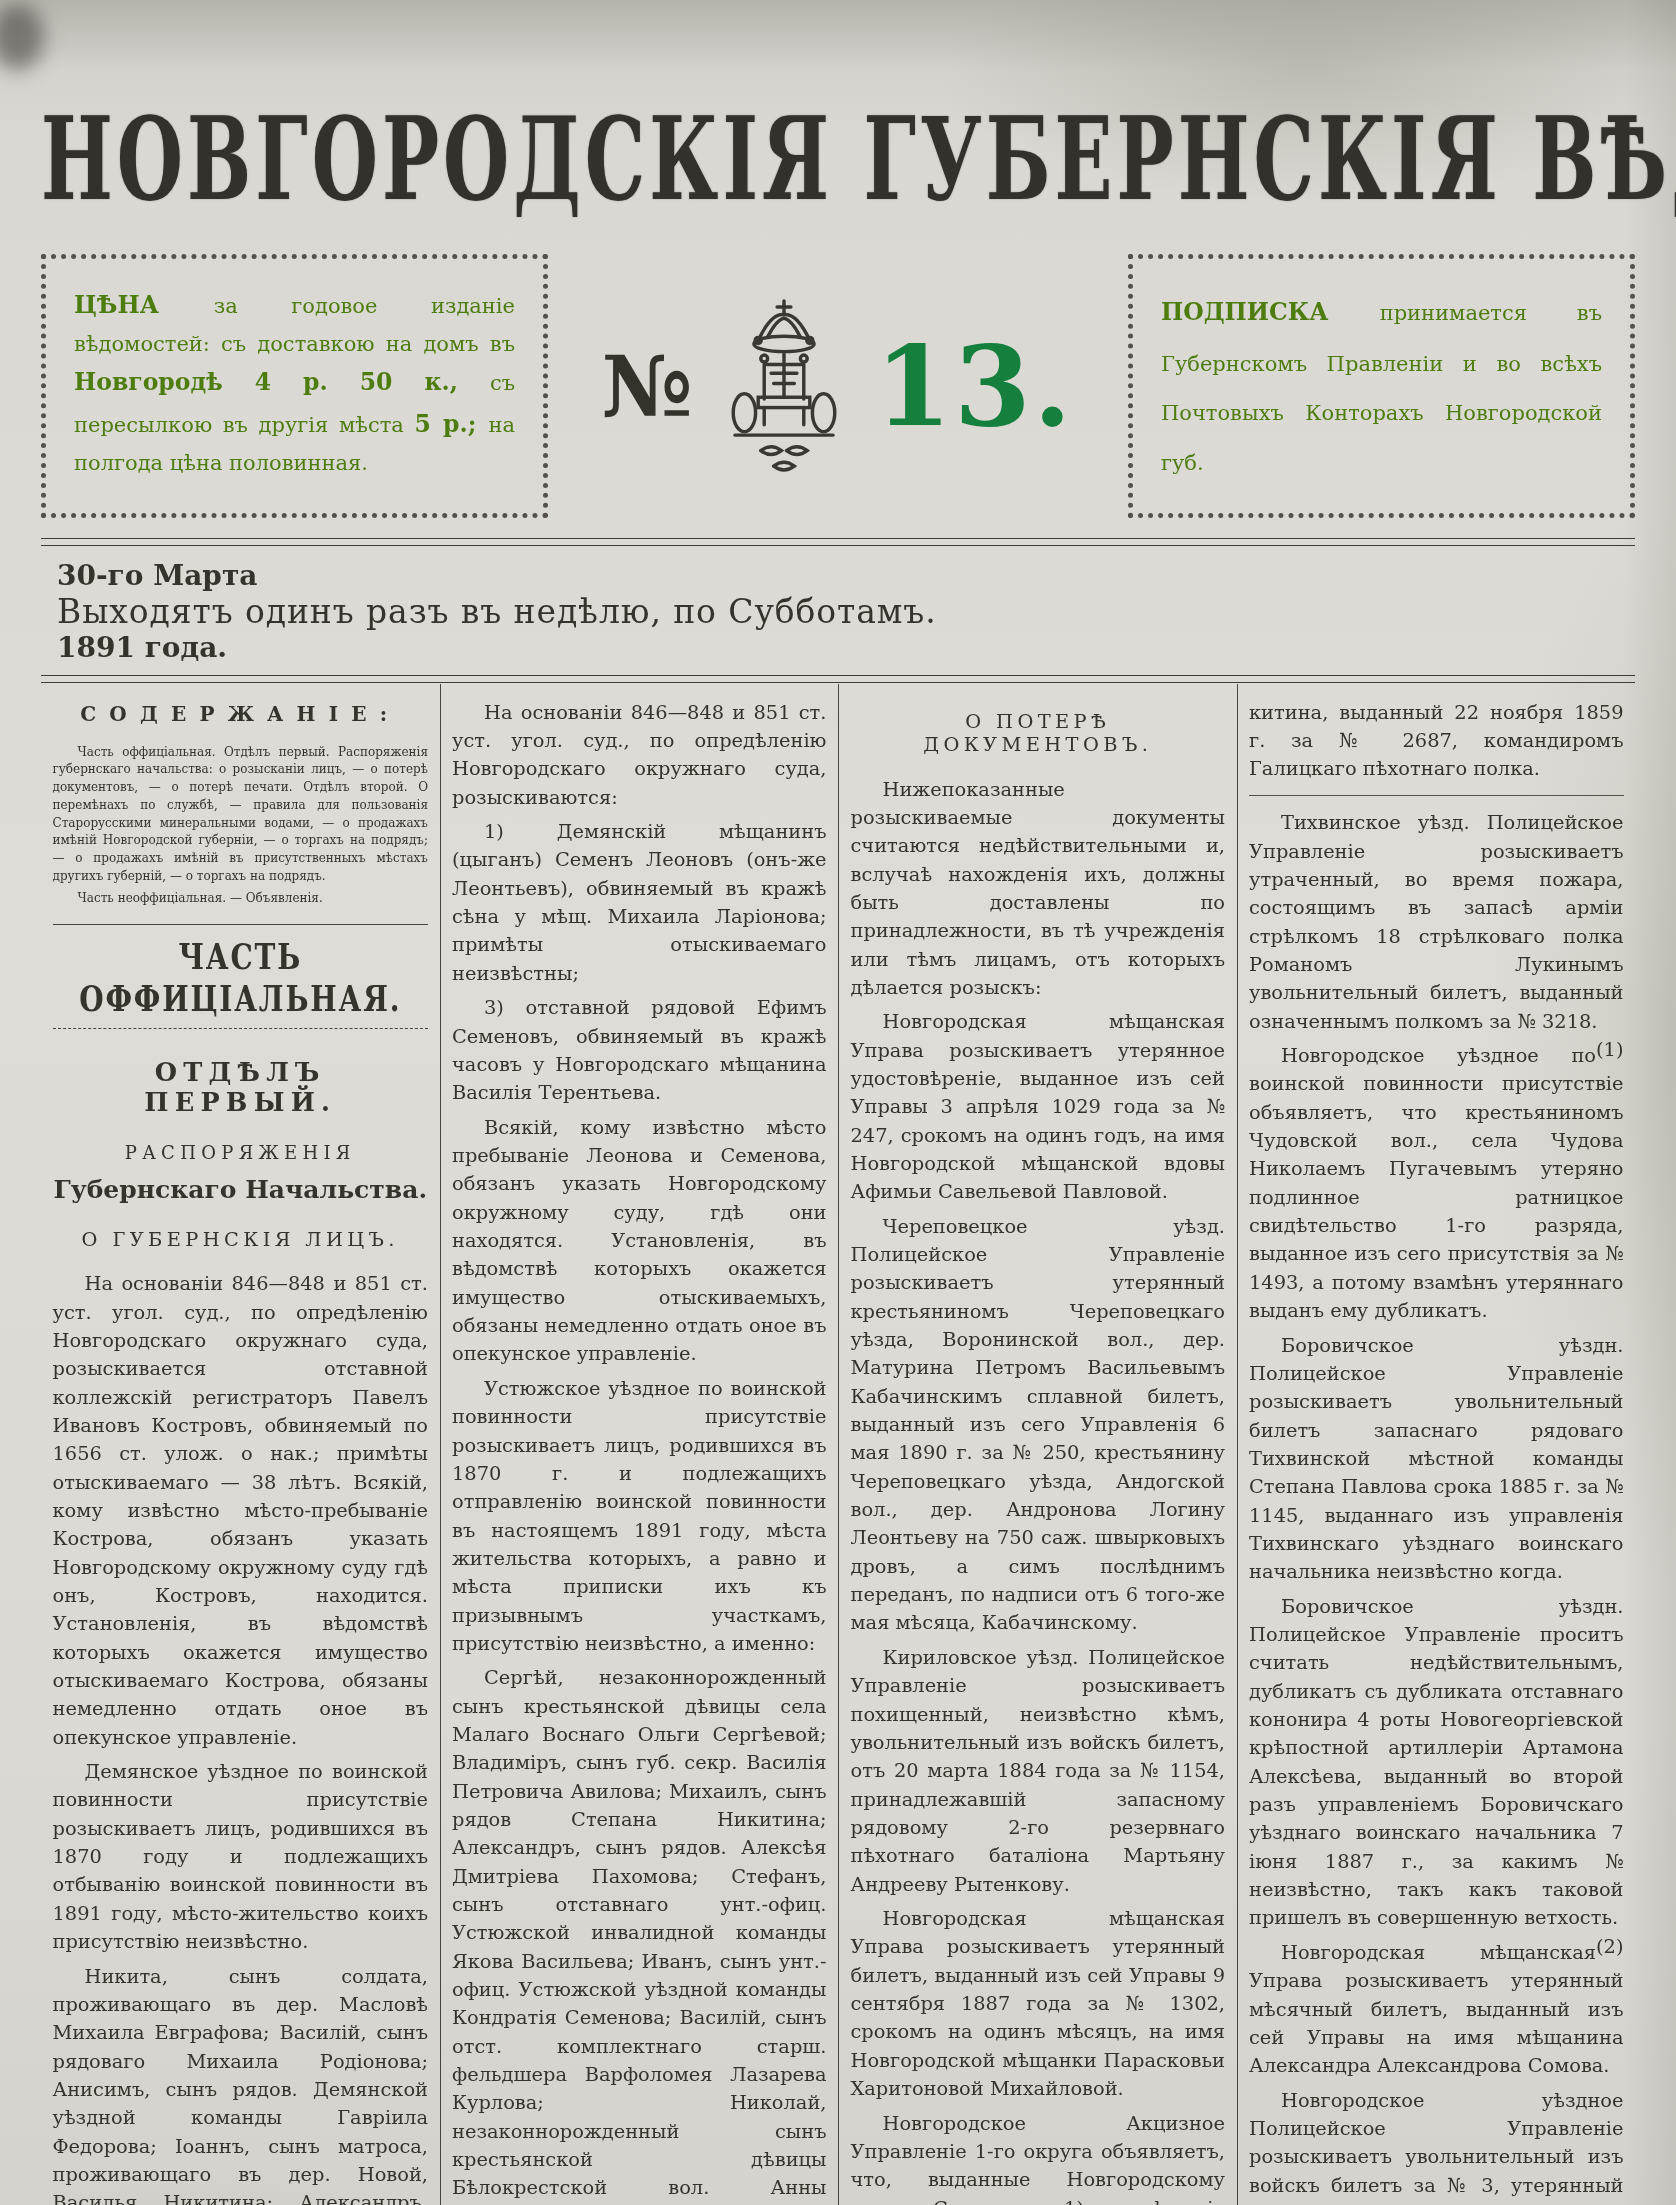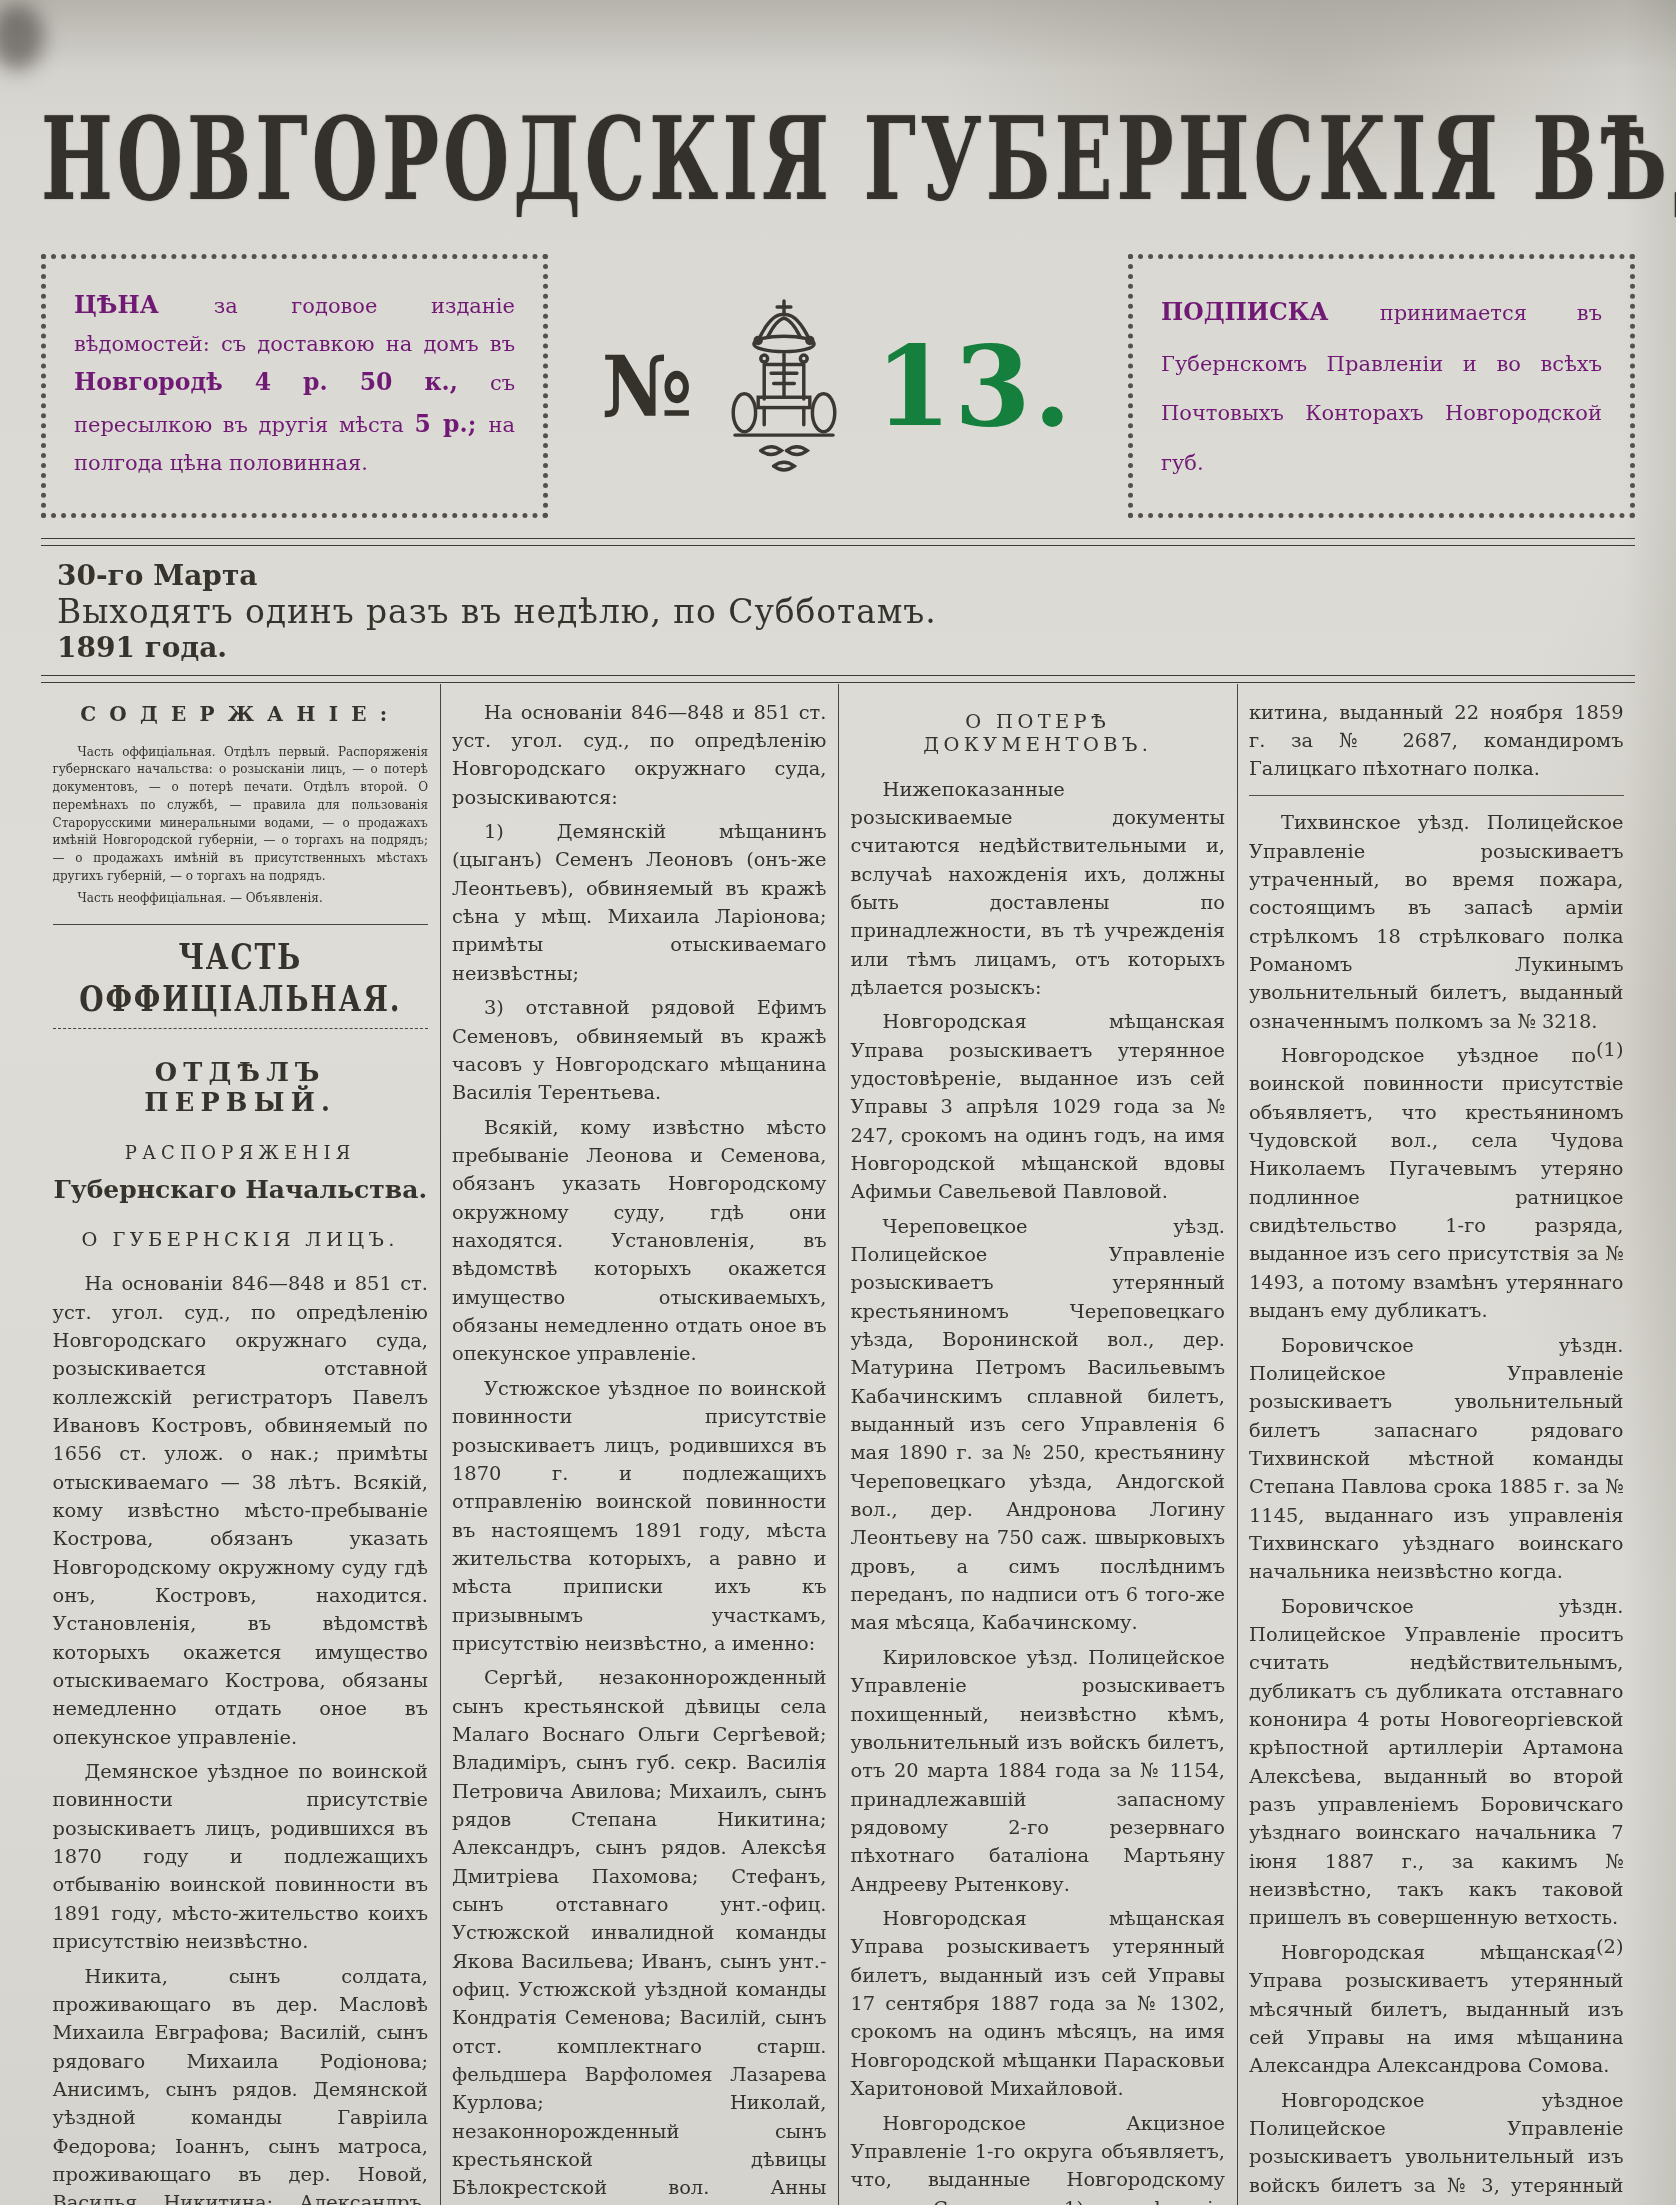--- a/index.html
+++ b/index.html
@@ -24,21 +24,21 @@
 
   
   .masthead{margin-top:126px;text-align:center;white-space:nowrap;
     font-size:76px;font-weight:bold;letter-spacing:4px;line-height:1;
     transform:scaleY(1.5);transform-origin:50% 60%;
     color:#34312c;text-shadow:0 0 1.3px rgba(52,49,44,.45);}
 
   
   .band{display:flex;justify-content:space-between;align-items:stretch;margin-top:52px;}
   .orn-box{width:507px;box-sizing:border-box;border:5.7px dotted #55514a;
-    padding:25.6px 28px;font-size:21px;line-height:1.75;text-align:justify;color:#701a75;}
+    padding:25.6px 28px;font-size:21px;line-height:1.75;text-align:justify;color:#4d7c0f;}
   .orn-box.sub{line-height:2.35;}
   .orn-box .seg-b{font-weight:bold;font-size:1.12em;}
   .issue{flex:1;display:flex;align-items:center;justify-content:center;gap:25px;}
   .no-sign{font-size:84px;font-weight:bold;color:#35322c;}
   .issue-number{font-size:110px;font-weight:bold;color:#15803d;letter-spacing:2.6px;}
   .emblem{width:132px;height:185px;}
   .emblem svg{width:100%;height:100%;}
 
   
   .rule-double{height:5.3px;border-top:1.8px solid #3f3c36;border-bottom:1.3px solid #3f3c36;margin-top:20px;}
@@ -145,21 +145,21 @@
         <div class="p">Всякій, кому извѣстно мѣсто пребываніе Леонова и Семенова, обязанъ указать Новгородскому окружному суду, гдѣ они находятся. Установленія, въ вѣдомствѣ которыхъ окажется имущество отыскиваемыхъ, обязаны немедленно отдать оное въ опекунское управленіе.</div>
         <div class="p">Устюжское уѣздное по воинской повинности присутствіе розыскиваетъ лицъ, родившихся въ 1870 г. и подлежащихъ отправленію воинской повинности въ настоящемъ 1891 году, мѣста жительства которыхъ, а равно и мѣста приписки ихъ къ призывнымъ участкамъ, присутствію неизвѣстно, а именно:</div>
         <div class="p">Сергѣй, незаконнорожденный сынъ крестьянской дѣвицы села Малаго Воснаго Ольги Сергѣевой; Владиміръ, сынъ губ. секр. Василія Петровича Авилова; Михаилъ, сынъ рядов Степана Никитина; Александръ, сынъ рядов. Алексѣя Дмитріева Пахомова; Стефанъ, сынъ отставнаго унт.-офиц. Устюжской инвалидной команды Якова Васильева; Иванъ, сынъ унт.-офиц. Устюжской уѣздной команды Кондратія Семенова; Василій, сынъ отст. комплектнаго старш. фельдшера Варфоломея Лазарева Курлова; Николай, незаконнорожденный сынъ крестьянской дѣвицы Бѣлокрестской вол. Анны Васильевой; Семенъ, сынъ безсрочно-отпускнаго рядов. 94 Енисейскаго пѣхотн. полка Павла Михайлова; Вадимъ, сынъ отст. артил. поручика Петра Васильевича Апрѣлева; Иванъ, незаконнорожденный сынъ временно-обязанной дѣвицы Устюжскаго уѣзда Агрипины Трифановой Еремѣевой; Петръ, сынъ дьячка Маловосновской церкви Андрея Васильева Городкова; Фавстъ, сынъ свящ. Бѣльской церкви Михаила Михайлова Михайловскаго; Яковъ, сынъ крестьянина дер. Выползова Андрея Екимова; Аммосъ, сынъ крест. дер. Клоцинина Осипа Дмитріева; Илія, незаконнорожденный сынъ вдовы дер. Нестерова Авдотьи Ивановой; Зиновій, незаконнорожден. сынъ крестьянской дѣвицы Чернянской вол., дер. Лаптева Марфы Гавриловой; Василій, незаконнорожденный сынъ крестьянской вдовы Лукинской волости Ирины Сергѣевой Нѣмчиковой; Иванъ, Николай, Ѳедоръ, Мефодій, Ѳедоръ, Михаилъ и Андрей, — незаконнорожденныя сыновья, подкинутые къ Устюжскому сиропитательному дому.</div>
       </div>
     <div class="col">
         <div class="h-sec">О ПОТЕРѢ ДОКУМЕНТОВЪ.</div>
         <div class="p">Нижепоказанные розыскиваемые документы считаются недѣйствительными и, вслучаѣ нахожденія ихъ, должны быть доставлены по принадлежности, въ тѣ учрежденія или тѣмъ лицамъ, отъ которыхъ дѣлается розыскъ:</div>
         <div class="p">Новгородская мѣщанская Управа розыскиваетъ утерянное удостовѣреніе, выданное изъ сей Управы 3 апрѣля 1029 года за № 247, срокомъ на одинъ годъ, на имя Новгородской мѣщанской вдовы Афимьи Савельевой Павловой.</div>
         <div class="p">Череповецкое уѣзд. Полицейское Управленіе розыскиваетъ утерянный крестьяниномъ Череповецкаго уѣзда, Воронинской вол., дер. Матурина Петромъ Васильевымъ Кабачинскимъ сплавной билетъ, выданный изъ сего Управленія 6 мая 1890 г. за № 250, крестьянину Череповецкаго уѣзда, Андогской вол., дер. Андронова Логину Леонтьеву на 750 саж. швырковыхъ дровъ, а симъ послѣднимъ переданъ, по надписи отъ 6 того-же мая мѣсяца, Кабачинскому.</div>
         <div class="p">Кириловское уѣзд. Полицейское Управленіе розыскиваетъ похищенный, неизвѣстно кѣмъ, увольнительный изъ войскъ билетъ, отъ 20 марта 1884 года за № 1154, принадлежавшій запасному рядовому 2-го резервнаго пѣхотнаго баталіона Мартьяну Андрееву Рытенкову.</div>
-        <div class="p">Новгородская мѣщанская Управа розыскиваетъ утерянный билетъ, выданный изъ сей Управы 17 сентября 1887 года за № 1302, срокомъ на одинъ мѣсяцъ, на имя Новгородской мѣщанки Парасковьи Харитоновой Михайловой.</div>
+        <div class="p">Новгородская мѣщанская Управа розыскиваетъ утерянный билетъ, выданный изъ сей Управы 9 сентября 1887 года за № 1302, срокомъ на одинъ мѣсяцъ, на имя Новгородской мѣщанки Парасковьи Харитоновой Михайловой.</div>
         <div class="p">Новгородское Акцизное Управленіе 1-го округа объявляетъ, что, выданные Новгородскому купцу Смирнову: 1) разрѣшеніе Новгородскаго уѣзднаго по питейнымъ дѣламъ присутствія за № 29 на постоялый дворъ при станціи Любань Ник. ж. д.; 2) патентъ за № 282 на 1891 г., и 3) удостовѣреніе на продажу водочныхъ издѣлій изъ раскупоренной посуды за № 1797, заявлены Смирновымъ сгорѣвшими, — а потому взамѣнъ утраченныхъ документовъ выданы Смирнову копіи съ таковыхъ.</div>
       </div>
     <div class="col">
         <div class="p0">китина, выданный 22 ноября 1859 г. за № 2687, командиромъ Галицкаго пѣхотнаго полка.</div>
         <div class="rule-thin"></div>
         <div class="p">Тихвинское уѣзд. Полицейское Управленіе розыскиваетъ утраченный, во время пожара, состоящимъ въ запасѣ арміи стрѣлкомъ 18 стрѣлковаго полка Романомъ Лукинымъ увольнительный билетъ, выданный означеннымъ полкомъ за № 3218.<span class="mark">(1)</span></div>
         <div class="p">Новгородское уѣздное по воинской повинности присутствіе объявляетъ, что крестьяниномъ Чудовской вол., села Чудова Николаемъ Пугачевымъ утеряно подлинное ратницкое свидѣтельство 1-го разряда, выданное изъ сего присутствія за № 1493, а потому взамѣнъ утеряннаго выданъ ему дубликатъ.</div>
         <div class="p">Боровичское уѣздн. Полицейское Управленіе розыскиваетъ увольнительный билетъ запаснаго рядоваго Тихвинской мѣстной команды Степана Павлова срока 1885 г. за № 1145, выданнаго изъ управленія Тихвинскаго уѣзднаго воинскаго начальника неизвѣстно когда.</div>
         <div class="p">Боровичское уѣздн. Полицейское Управленіе проситъ считать недѣйствительнымъ, дубликатъ съ дубликата отставнаго кононира 4 роты Новогеоргіевской крѣпостной артиллеріи Артамона Алексѣева, выданный во второй разъ управленіемъ Боровичскаго уѣзднаго воинскаго начальника 7 іюня 1887 г., за какимъ № неизвѣстно, такъ какъ таковой пришелъ въ совершенную ветхость.<span class="mark">(2)</span></div>
         <div class="p">Новгородская мѣщанская Управа розыскиваетъ утерянный мѣсячный билетъ, выданный изъ сей Управы на имя мѣщанина Александра Александрова Сомова.</div>

